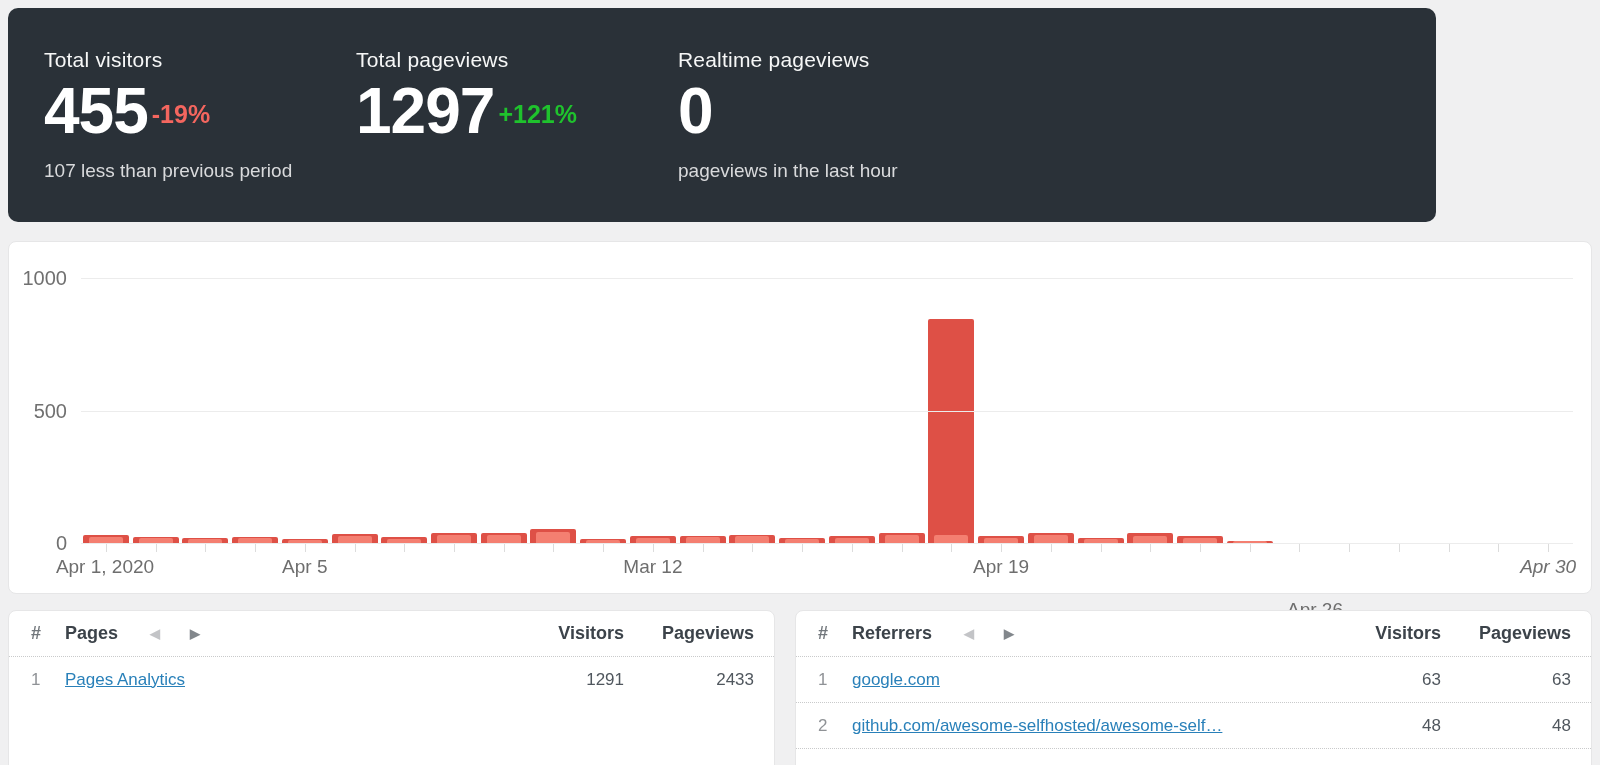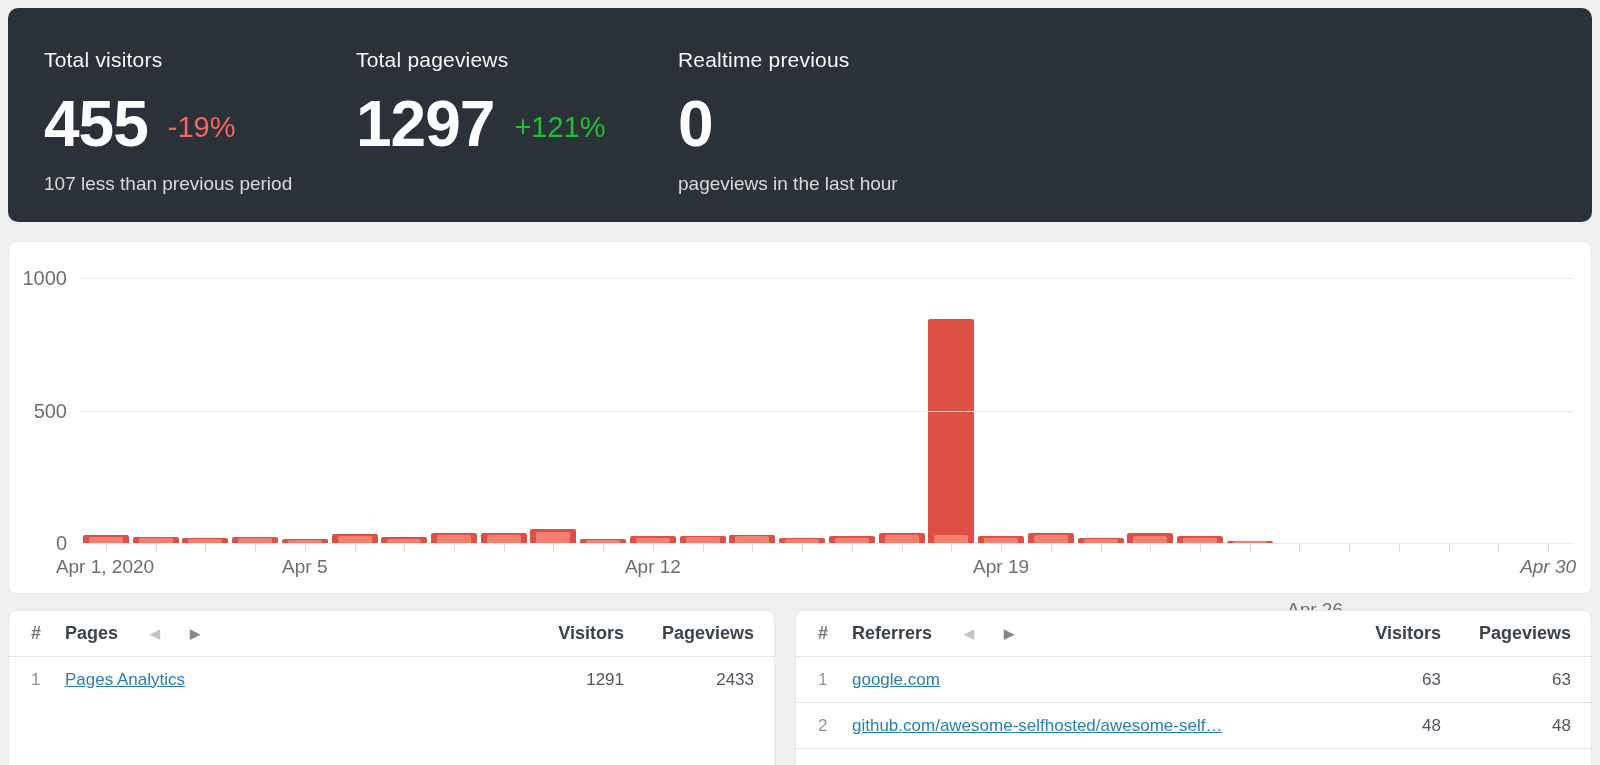--- a/index.html
+++ b/index.html
@@ -5,31 +5,31 @@
   * { margin:0; padding:0; box-sizing:border-box; }
   html,body { width:1600px; height:765px; overflow:hidden; }
   body {
     background:#f0f0f1;
     font-family:"Liberation Sans", sans-serif;
     position:relative;
     color:#3c434a;
   }
   
   .summary-panel {
-    position:absolute; left:8px; top:8px; width:1584px; height:214px;
+    position:absolute; left:8px; top:8px; width:1428px; height:214px;
     background:var(--dark-bg,#2a3138); border-radius:10px;
   }
   .stat { position:absolute; top:40px; }
   .stat-label { font-size:21px; color:#f6f7f7; letter-spacing:.2px; }
-  .stat-value-row { display:flex; align-items:center; gap:20px; margin-top:17px; height:70px; }
+  .stat-value-row { display:flex; align-items:center; gap:4px; margin-top:4px; height:70px; }
   .stat-value {
     font-size:64px; font-weight:700; color:#ffffff; line-height:1;
     letter-spacing:-1px;
   }
-  .stat-change { font-size:29px; font-weight:400; padding-top:6px; }
+  .stat-change { font-size:25px; font-weight:700; padding-top:6px; }
   .stat-change--down { color:var(--red,#f4665f); }
   .stat-change--up { color:var(--green,#1fc22d); }
   .stat-sub { font-size:19px; color:#d9dadc; margin-top:14px; }
   
   .chart-panel {
     position:absolute; left:8px; top:241px; width:1584px; height:353px;
     background:#fff; border-radius:8px; border:1px solid #e6e6e7;
   }
   .gridline { position:absolute; left:72px; width:1492px; height:1px; background:#ececec; }
   .y-label {
@@ -95,21 +95,21 @@
     <div class="stat-sub">107 less than previous period</div>
   </div>
   <div class="stat" style="left:348px">
     <div class="stat-label">Total pageviews</div>
     <div class="stat-value-row">
       <span class="stat-value">1297</span>
       <span class="stat-change stat-change--up" id="chg-pageviews">+121%</span>
     </div>
   </div>
   <div class="stat" style="left:670px">
-    <div class="stat-label">Realtime previous</div>
+    <div class="stat-label">Realtime pageviews</div>
     <div class="stat-value-row">
       <span class="stat-value">0</span>
     </div>
     <div class="stat-sub">pageviews in the last hour</div>
   </div>
 </div>
 
 <div class="chart-panel" id="chart-panel">
   <div class="plot" id="plot">
       <div class="slot">
@@ -246,21 +246,21 @@
     <div class="x-tick" style="left: 1191px;"></div>
     <div class="x-tick" style="left: 1240.73px;"></div>
     <div class="x-tick" style="left: 1290.47px;"></div>
     <div class="x-tick" style="left: 1340.2px;"></div>
     <div class="x-tick" style="left: 1389.93px;"></div>
     <div class="x-tick" style="left: 1439.67px;"></div>
     <div class="x-tick" style="left: 1489.4px;"></div>
     <div class="x-tick" style="left: 1539.13px;"></div>
     <div class="x-label" style="left: 96px;">Apr 1, 2020</div>
     <div class="x-label" style="left: 295.8px;">Apr 5</div>
-    <div class="x-label" style="left: 643.933px;">Apr 12</div>
+    <div class="x-label" style="left: 643.933px;">Mar 12</div>
     <div class="x-label" style="left: 992.067px;">Apr 19</div>
     <div class="x-label" style="left: 1306px; margin-top: 43px;">Apr 26</div>
     <div class="x-label" style="left: 1539.13px; font-style: italic;">Apr 30</div>
   </div>
 
 <div class="table-panel left">
   <div class="t-header">
     <span class="t-rank">#</span>
     <span class="t-title">Pages</span>
     <span class="pager">

